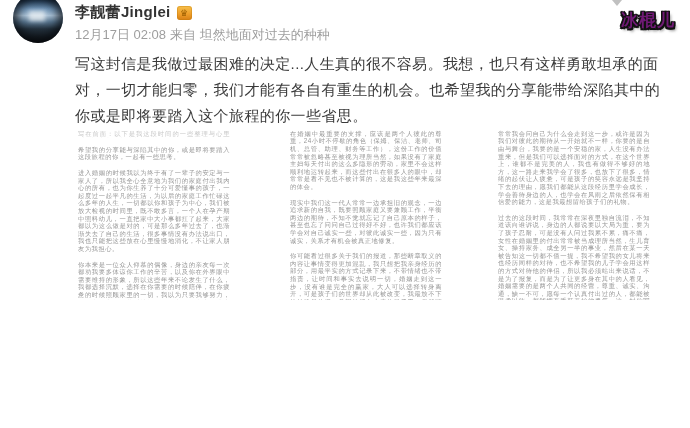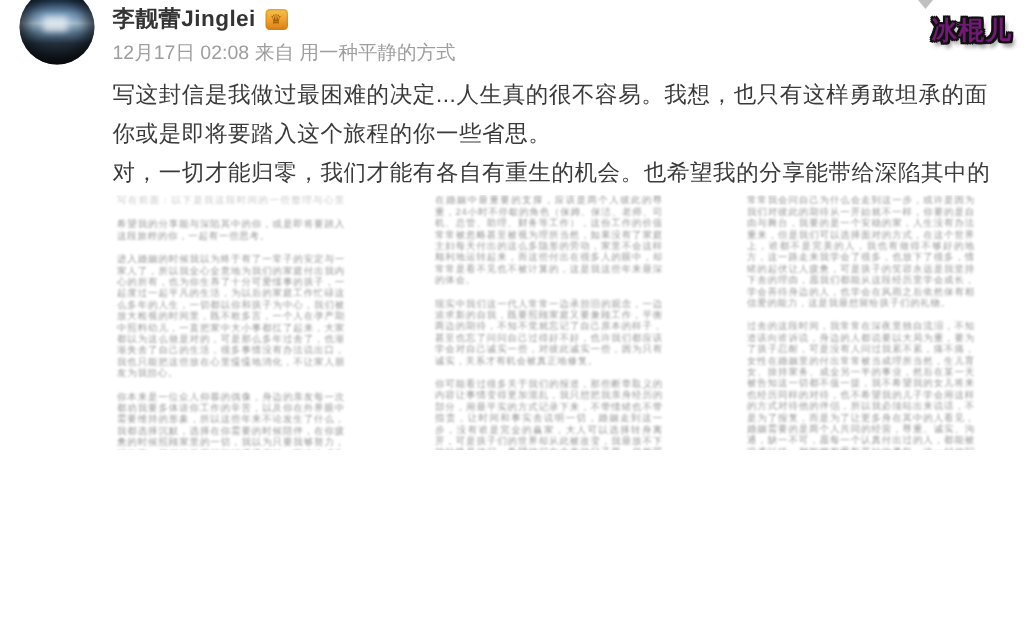--- a/index.html
+++ b/index.html
@@ -60,29 +60,29 @@
 <div id="screen">
 
   <div class="avatar"></div>
 
   <div class="name-row">
     <span class="username">李靓蕾Jinglei</span>
     <span class="vip-badge">♛</span>
   </div>
 
   <div class="timestamp">
-    <span>12月17日 02:08</span><span>来自 用一种平静的方式</span>
+    <span>12月17日 02:08</span><span>来自 坦然地面对过去的种种</span>
   </div>
 
   <div class="collapse-arrow"></div>
 
   <div class="post-text">
     <div>写这封信是我做过最困难的决定...人生真的很不容易。我想，也只有这样勇敢坦承的面</div>
+    <div>对，一切才能归零，我们才能有各自有重生的机会。也希望我的分享能带给深陷其中的</div>
     <div>你或是即将要踏入这个旅程的你一些省思。</div>
-    <div>对，一切才能归零，我们才能有各自有重生的机会。也希望我的分享能带给深陷其中的</div>
   </div>
 
   <div class="letter">
     <div class="letter-col col1">
         <div class="inner">
           <p class="faint">写在前面：以下是我这段时间的一些整理与心里话，望大家耐心看完。</p>
           <p>希望我的分享能与深陷其中的你，或是即将要踏入这段旅程的你，一起有一些思考。</p>
           <p>进入婚姻的时候我以为终于有了一辈子的安定与一家人了，所以我全心全意地为我们的家庭付出我内心的所有，也为你生养了十分可爱懂事的孩子，一起度过一起平凡的生活，为以后的家庭工作忙碌这么多年的人生，一切都以你和孩子为中心，我们被放大检视的时间里，既不敢多言，一个人在孕产期中照料幼儿，一直把家中大小事都扛了起来，大家都以为这么做是对的，可是那么多年过去了，也渐渐失去了自己的生活，很多事情没有办法说出口，我也只能把这些放在心里慢慢地消化，不让家人朋友为我担心。</p>
           <p>你本来是一位众人仰慕的偶像，身边的亲友每一次都劝我要多体谅你工作的辛苦，以及你在外界眼中需要维持的形象，所以这些年来不论发生了什么，我都选择沉默，选择在你需要的时候陪伴，在你疲惫的时候照顾家里的一切，我以为只要我够努力，够包容，我们的关系就能够慢慢变好，家也会成为你想要回来的地方，可是后来我才明白，有些事情并不是单靠一个人的付出就可以改变的，人和人之间的信任一旦被消耗，想要再重新建立起来，需要的是两个人共同的诚意与行动，我不愿意再用别人的眼光来定义自己的人生，也不愿意让这段关系里的种种，继续成为我和孩子们生活里的阴影，所以我决定把这些说出来，用一种平静的方式，给这段旅程一个交代。</p>
           <p>你本走去，也许有那么一天，我们都能够以平静的心，坦然地面对过去的种种，彼此祝福。</p>

